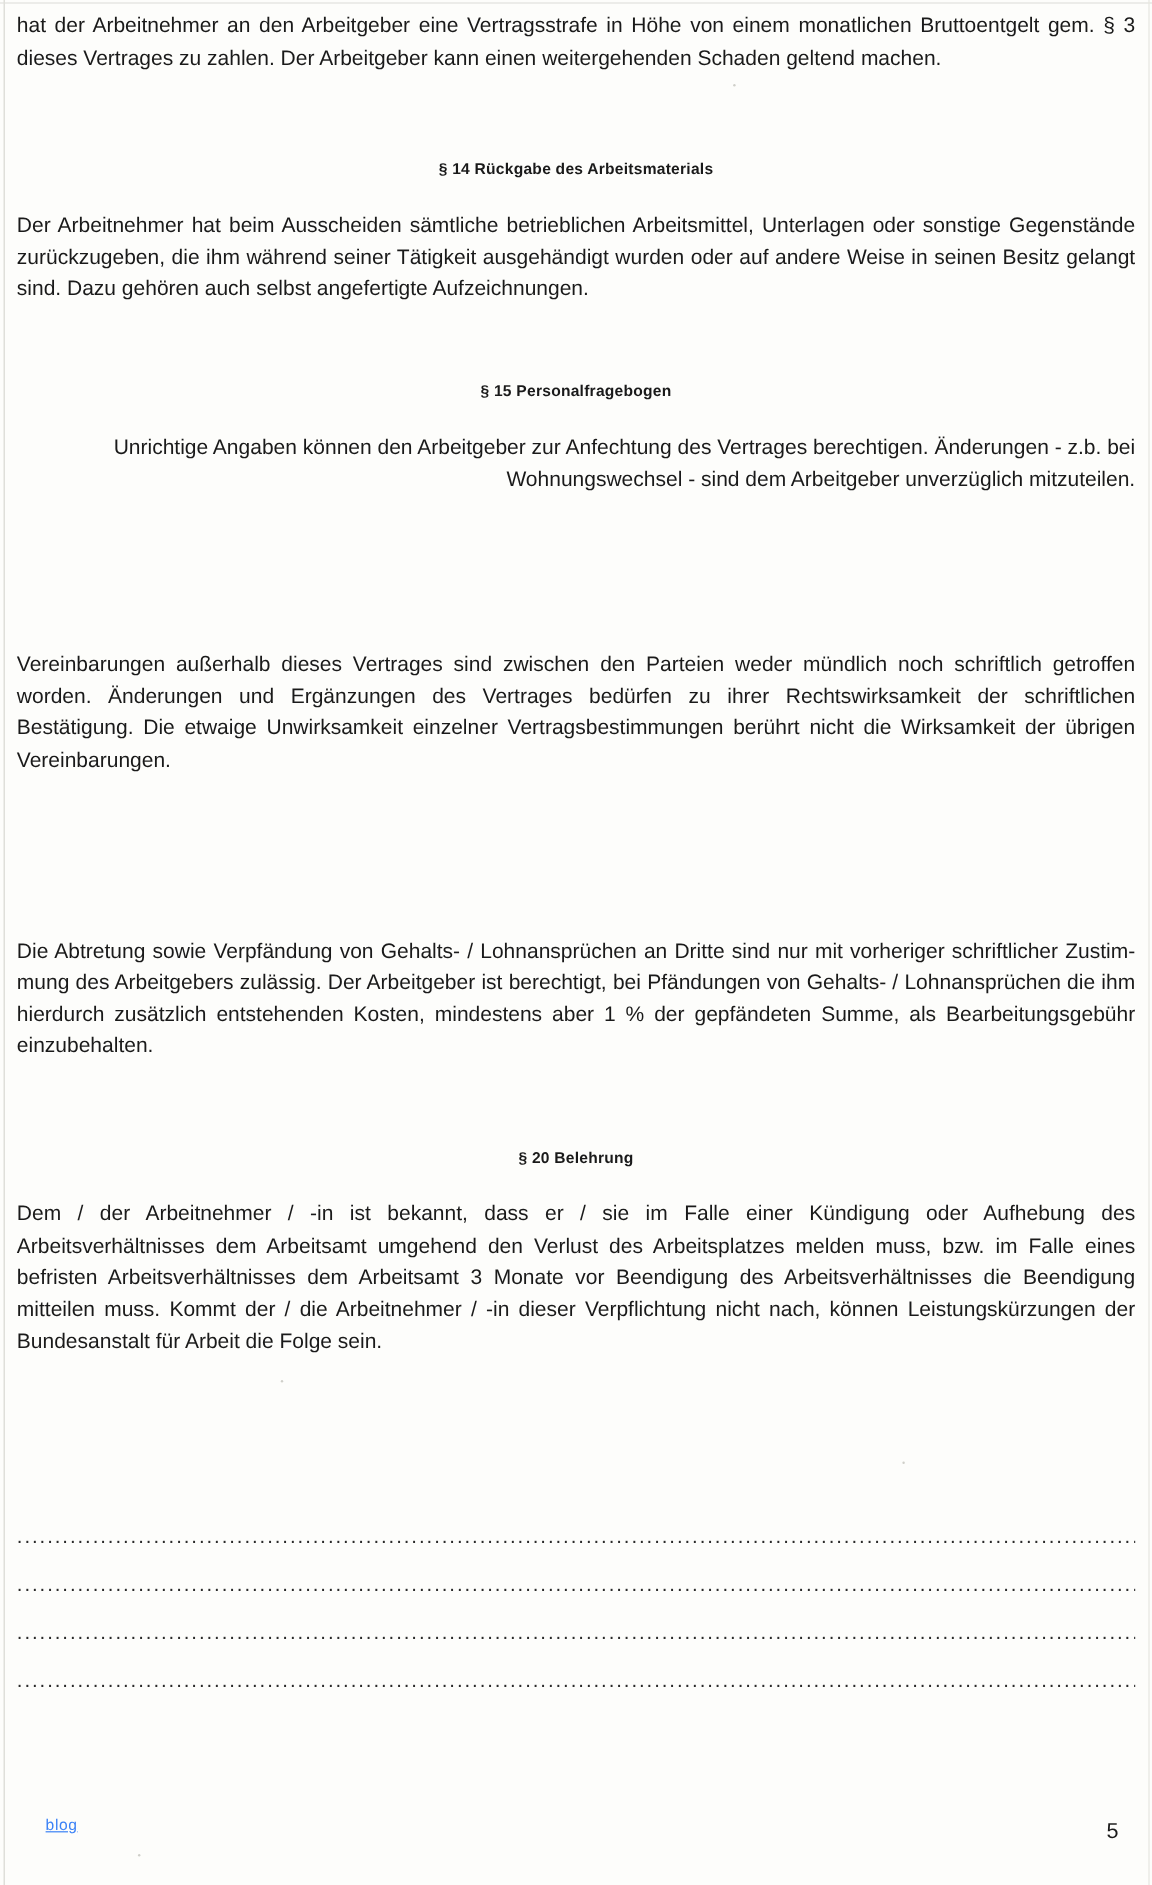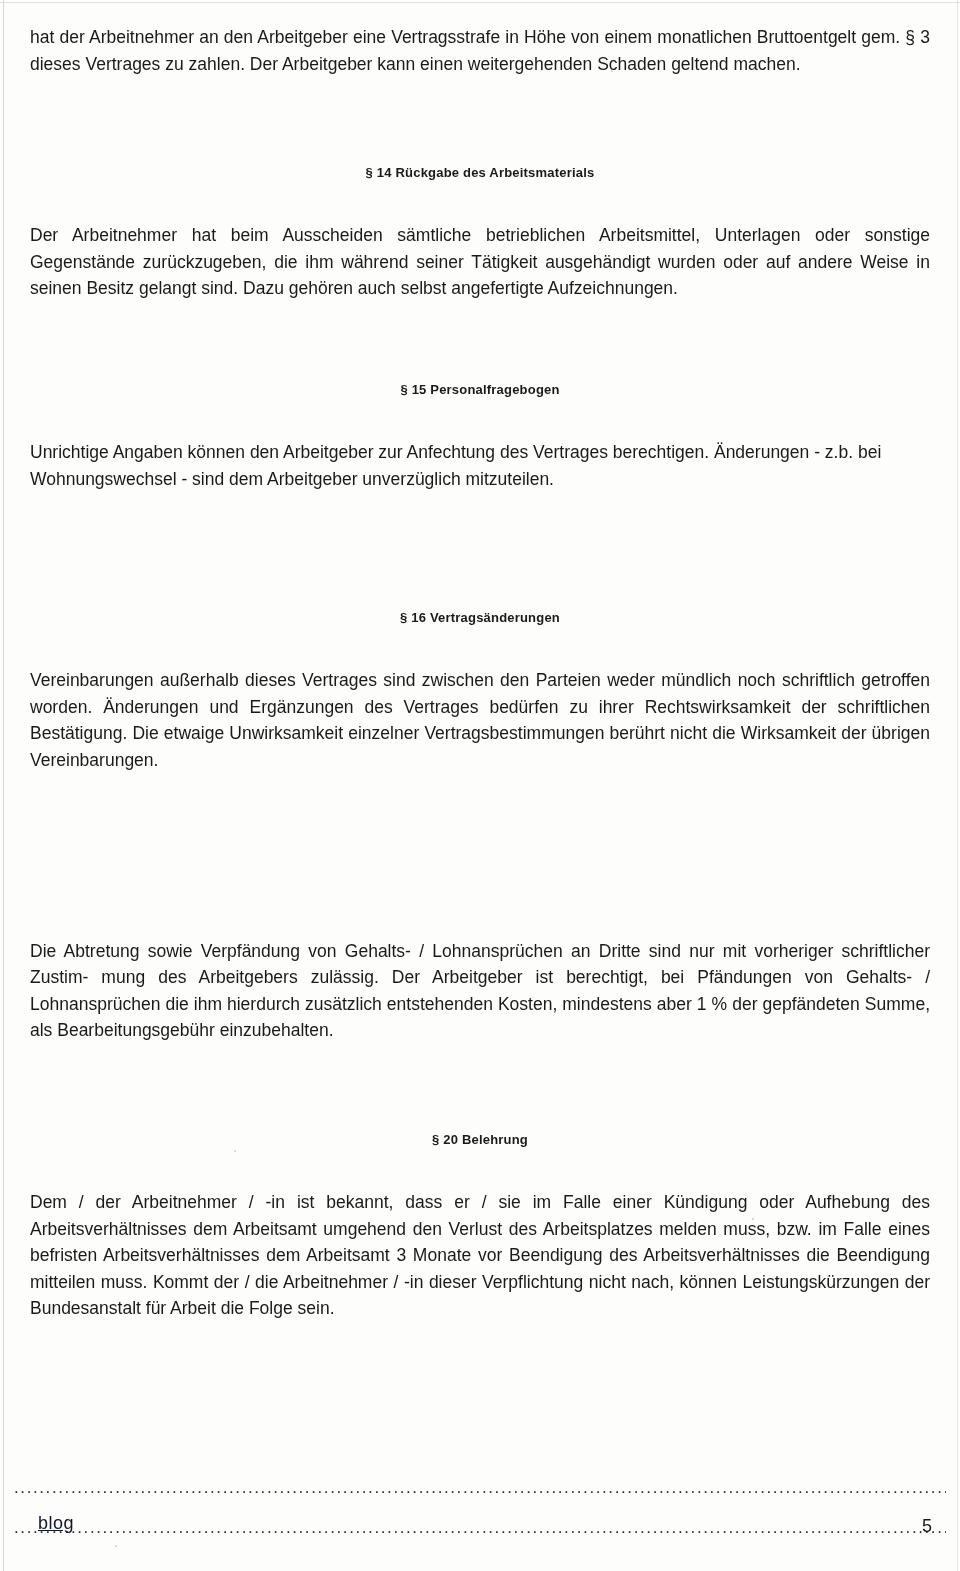--- a/index.html
+++ b/index.html
@@ -41,27 +41,27 @@
     height: 1px;
     background: #e2e2dc;
   }
   .edge-right {
     position: absolute;
     right: 2px; top: 0; bottom: 0;
     width: 1px;
     background: #e6e6e0;
   }
   p {
-    margin: 16px;
+    margin: 0;
     font-size: 17.5px;
     line-height: 1.52;
     text-align: justify;
     text-justify: inter-word;
   }
-  p.nojust { text-align: left; }
+  p.nojust { text-align: right; }
   h2 {
     margin: 0;
     font-size: 13px;
     font-weight: bold;
     text-align: center;
     letter-spacing: 0.2px;
   }
   .sp-18 { height: 18px; }
   .sp-26 { height: 26px; }
   .sp-30 { height: 30px; }
@@ -76,22 +76,22 @@
     overflow: hidden;
     margin: 0;
     height: 40px;
     line-height: 40px;
   }
   .dots-wrap { margin-top: 40px; }
   .watermark {
     position: absolute;
     left: 38px;
     top: 1513px;
-    font-size: 18px;
-    color: #0f172a;
+    font-size: 13px;
+    color: #3b82f6;
     letter-spacing: 0.5px;
     text-decoration: underline;
   }
   .pagenum {
     position: absolute;
     right: 28px;
     top: 1516px;
     font-size: 18px;
     color: #1a1a1a;
   }
@@ -128,21 +128,20 @@
 
     <div class="sp-64"></div>
 
     <h2>§ 15 Personalfragebogen</h2>
     <div class="sp-26"></div>
     <p class="nojust">Unrichtige Angaben können den Arbeitgeber zur Anfechtung des Vertrages berechtigen. Änderungen - z.b. bei Wohnungswechsel - sind dem Arbeitgeber unverzüglich mitzuteilen.</p>
 
     <div class="sp-72"></div>
     <div class="sp-30"></div>
 
-    <h2>§ 16 Vertragsänderungen</h2>
     <div class="sp-26"></div>
     <p>Vereinbarungen außerhalb dieses Vertrages sind zwischen den Parteien weder mündlich noch schriftlich getroffen worden. Änderungen und Ergänzungen des Vertrages bedürfen zu ihrer Rechtswirksamkeit der schriftlichen Bestätigung. Die etwaige Unwirksamkeit einzelner Vertragsbestimmungen berührt nicht die Wirksamkeit der übrigen Vereinbarungen.</p>
 
     <div class="sp-72"></div>
     <div class="sp-34"></div>
 
     <div class="sp-26"></div>
     <p>Die Abtretung sowie Verpfändung von Gehalts- / Lohnansprüchen an Dritte sind nur mit vorheriger schriftlicher Zustim- mung des Arbeitgebers zulässig. Der Arbeitgeber ist berechtigt, bei Pfändungen von Gehalts- / Lohnansprüchen die ihm hierdurch zusätzlich entstehenden Kosten, mindestens aber 1 % der gepfändeten Summe, als Bearbeitungsgebühr einzubehalten.</p>
 
     <div class="sp-72"></div>

